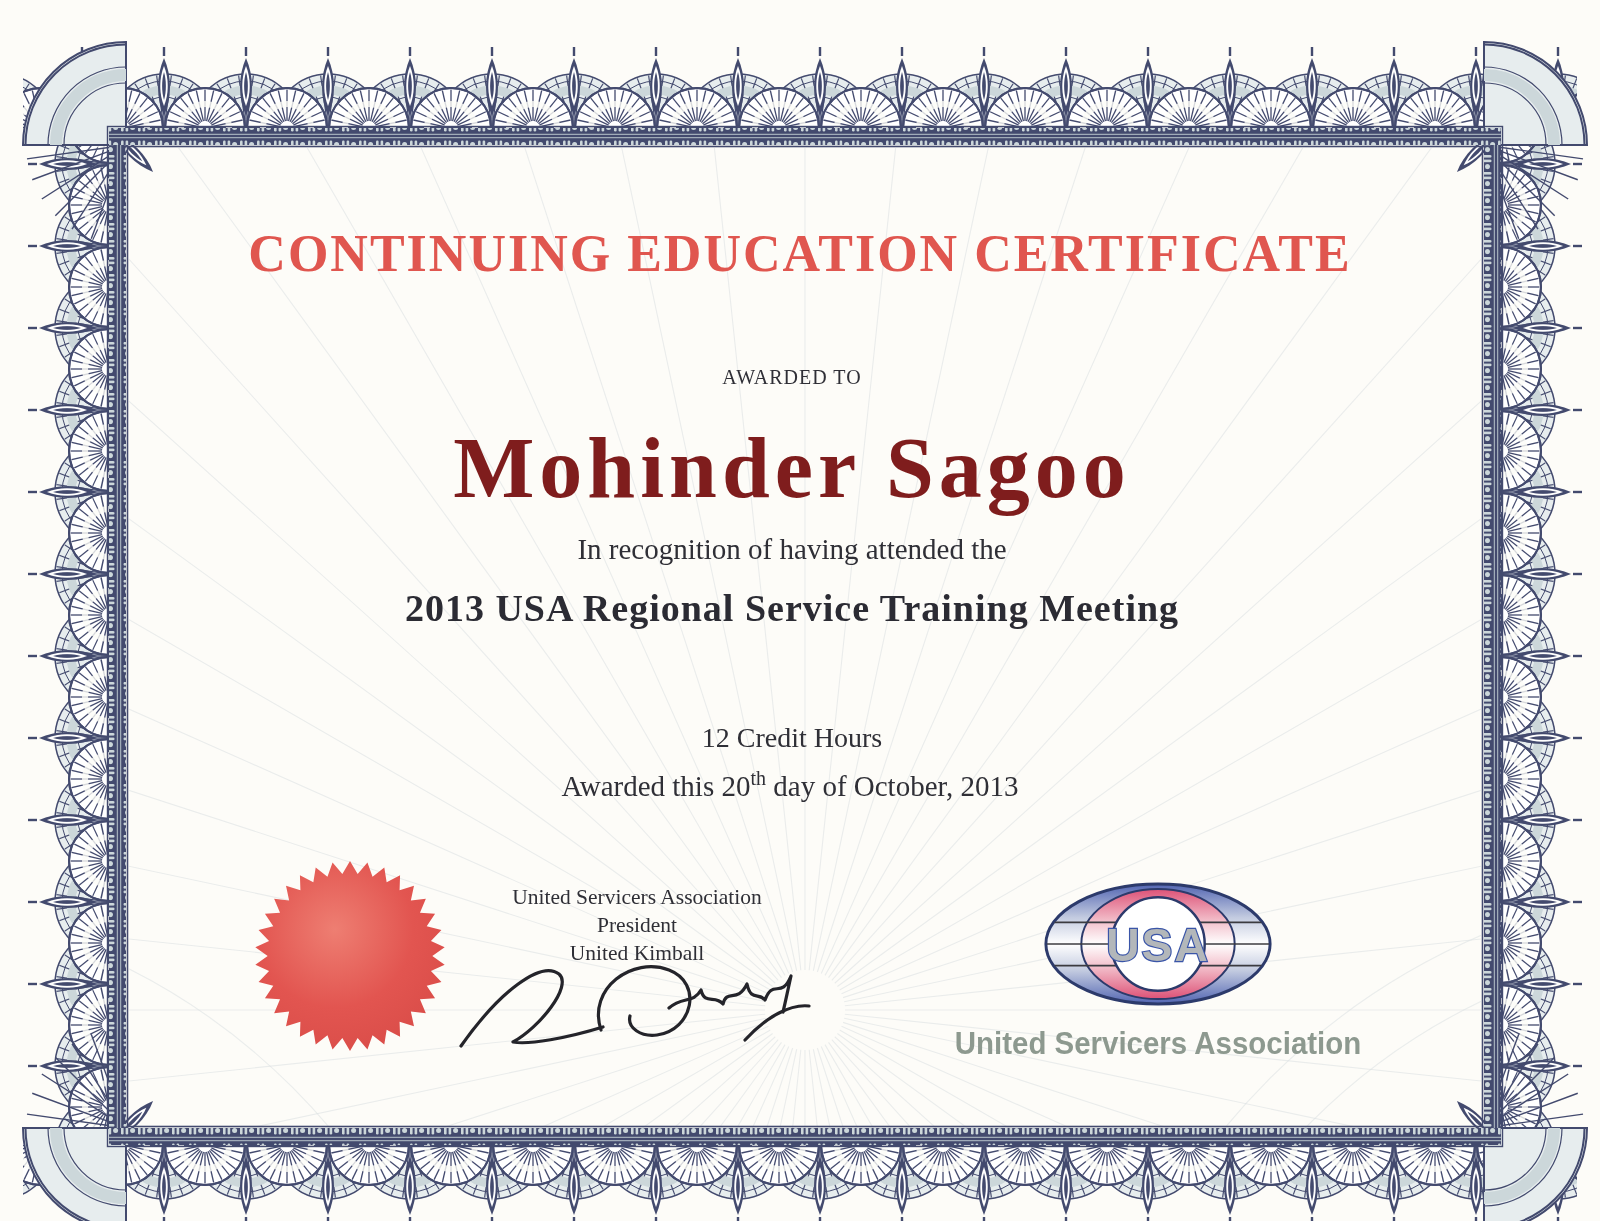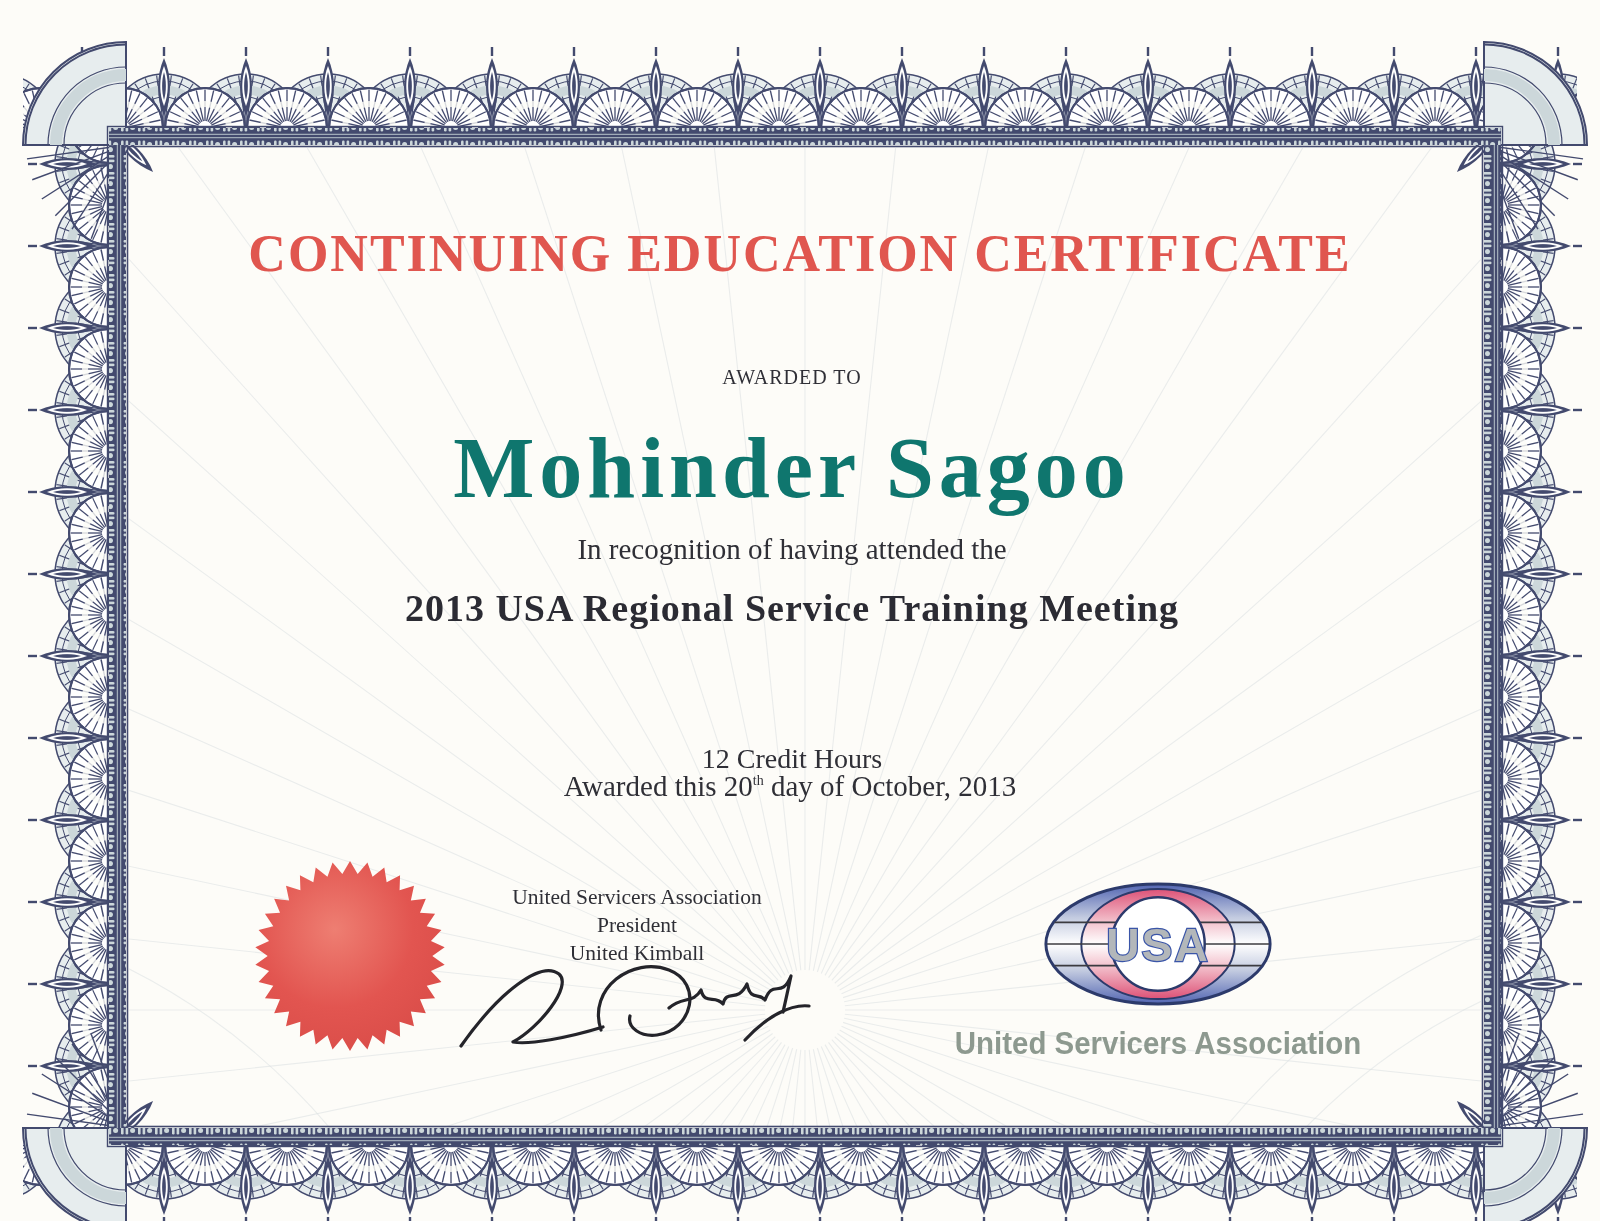--- a/index.html
+++ b/index.html
@@ -21,27 +21,27 @@
   
   .sN{stroke:var(--border-navy)} .sL{stroke:var(--border-light)} .sPaper{stroke:var(--paper)}
   .fN{fill:var(--border-navy)} .fL{fill:var(--border-light)} .fPale{fill:#e7edee}
   .fW{fill:#fff} .fPaper{fill:var(--paper)}
   .ray-line{stroke:#dbe0e2;stroke-width:1.1;opacity:.55}
   .noFill{fill:none}
 
   .txt{position:absolute;white-space:nowrap;transform:translateX(-50%);z-index:2;text-align:center;}
   .cert-title{top:224px;left:800px;font-size:52px;font-weight:700;letter-spacing:2px;color:var(--title-red);}
   .awarded-to{top:366px;left:792px;font-size:20px;letter-spacing:1px;}
-  .recipient{top:418px;left:792px;font-size:86px;font-weight:700;letter-spacing:5px;color:#0f766e;}
+  .recipient{top:418px;left:792px;font-size:86px;font-weight:700;letter-spacing:5px;color:#7f1d1d;}
   .recognition{top:533px;left:792px;font-size:29px;}
   .event{top:586px;left:792px;font-size:38px;font-weight:700;letter-spacing:1px;color:#2b2b33;}
   .completion{top:667px;left:792px;font-size:28px;}
-  .credits{top:743px;left:792px;font-size:28px;}
+  .credits{top:722px;left:792px;font-size:28px;}
   .date-line{top:770px;left:790px;font-size:29px;}
-  .date-line sup{font-size:14px;vertical-align:super;line-height:0;}
+  .date-line sup{font-size:20px;vertical-align:super;line-height:0;}
   .signer{top:884px;left:637px;font-size:21.5px;line-height:1.3;}
   .org-caption{top:1026px;left:1158px;font-family:"Liberation Sans","DejaVu Sans",sans-serif;
                font-size:31px;font-weight:700;color:var(--org-text-gray);transform:translateX(-50%) scaleX(.95);letter-spacing:0px;}
   .seal-svg{position:absolute;left:252px;top:858px;z-index:1;}
   .sig-svg{position:absolute;left:455px;top:948px;z-index:2;}
   .logo-svg{position:absolute;left:1040px;top:880px;z-index:1;}
   .logo-acronym{font-family:"Liberation Sans","DejaVu Sans",sans-serif;font-weight:700;font-size:47px;
                 letter-spacing:2px;fill:#b3b7ba;stroke:var(--logo-blue);stroke-width:2.4px;paint-order:stroke;}
   .sig-path{stroke:#24242a;stroke-width:3.2;fill:none;stroke-linecap:round;stroke-linejoin:round;}
 </style>

